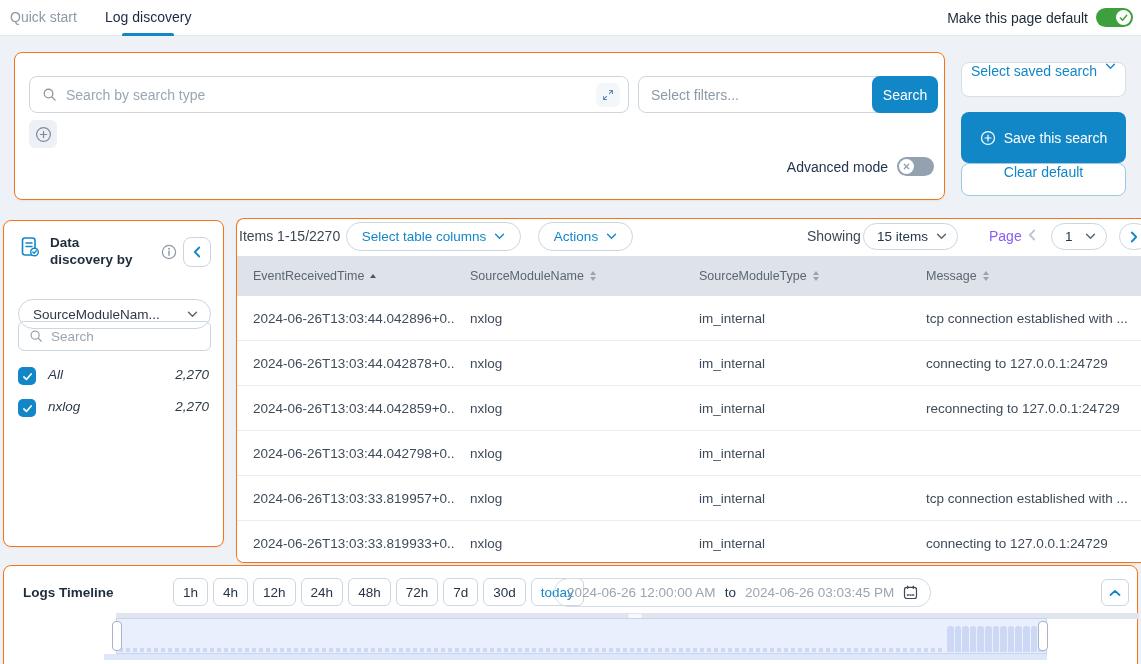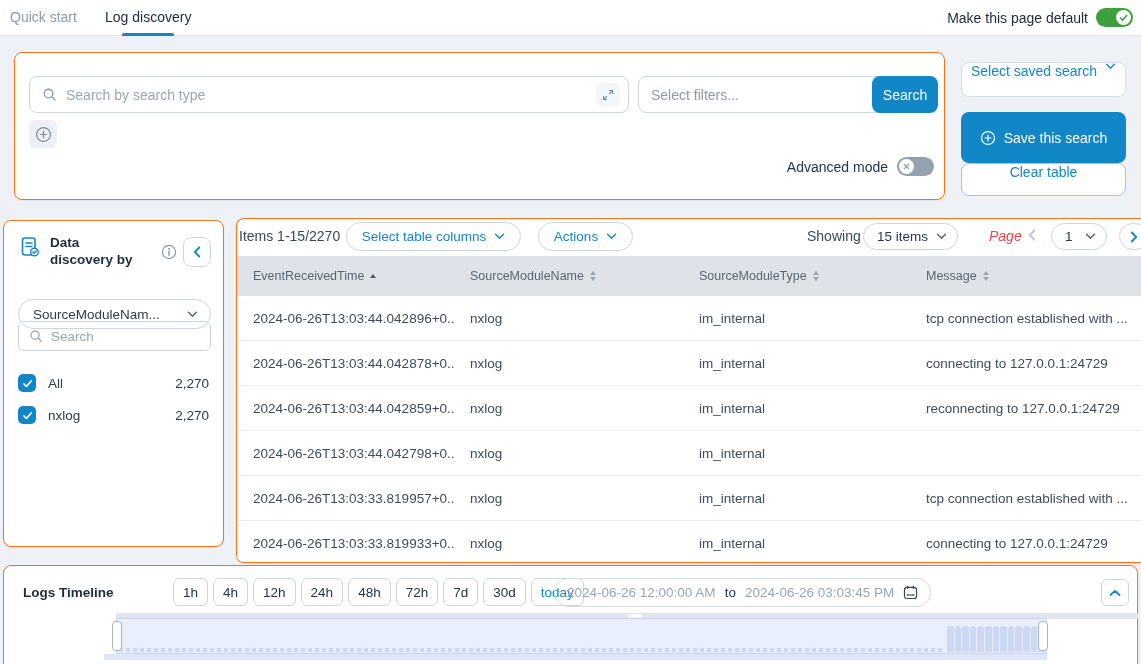--- a/index.html
+++ b/index.html
@@ -70,40 +70,40 @@
   .collapse-btn { width:28px; height:30px; border:1px solid #c9d6e2; border-radius:8px; background:#fff;
     color:#1287c8; display:flex; align-items:center; justify-content:center; cursor:pointer; }
   .sb-select { position:absolute; left:14px; top:58px; width:193px; height:30px; border:1px solid #ccd6df;
     border-radius:15px; display:flex; align-items:center; padding:0 12px 0 14px; color:#2c3a49; font-size:13.5px; cursor:pointer;margin-top:20px; }
   .sb-select .chev { margin-left:auto; color:#54626f; }
   .sb-search { position:absolute; left:14px; top:100px; width:193px; height:30px; border:1px solid #ccd6df;
     border-radius:6px; display:flex; align-items:center; padding:0 10px; color:#98a4b0; }
   .sb-search input { flex:1; width:60px; border:none; outline:none; font:inherit; font-size:13.5px; margin-left:8px; background:transparent; }
   .sb-search input::placeholder { color:#9aa6b2; }
   .sb-items { position:absolute; left:14px; top:146px; right:14px; }
-  .sb-item { display:flex; align-items:center; height:32px; cursor:pointer; }
+  .sb-item { display:flex; height:32px; cursor:pointer;font-style:italic; }
   .checkbox { width:18px; height:18px; border-radius:5px; background:#1287c8; color:#fff;
     display:flex; align-items:center; justify-content:center; flex:0 0 auto; }
   .sb-item-label { margin-left:12px; color:#2c3a49; font-size:13.5px; }
   .sb-item-count { margin-left:auto; color:#2c3a49; font-size:13.5px; }
 
   
   .table-card { left:236px; top:218px; width:905px; height:345px; border-radius:8px 0 0 8px; border-right:none; overflow:hidden; }
   .table-toolbar { position:relative; height:37px; }
   .items-label { position:absolute; left:2px; top:9px; color:#3b4754; }
   .pill-btn { position:absolute; top:3px; height:29px; background:#fff; border:1px solid #c9d6e2; border-radius:15px;
     color:#1287c8; font:inherit; font-size:13.5px; cursor:pointer; display:flex; align-items:center; justify-content:center; gap:8px; }
   .cols-btn { left:109px; width:175px; }
   .actions-btn { left:301px; width:95px; }
   .showing-label { position:absolute; left:570px; top:9px; color:#3b4754; }
   .pill-select { position:absolute; top:4px; height:27px; background:#fff; border:1px solid #c9d6e2; border-radius:14px;
     color:#24364d; font-size:13.5px; cursor:pointer; display:flex; align-items:center; padding:0 10px 0 13px; }
   .pill-select .chev { margin-left:auto; color:#54626f; }
   .size-select { left:626px; width:95px; }
-  .page-label { position:absolute; left:752px; top:9px; color:#ef4444;font-style:italic; }
+  .page-label { position:absolute; left:752px; top:9px; color:#8b5cf6; }
   .page-prev { position:absolute; left:791px; top:10px; color:#bcc6d0; cursor:default; }
   .page-select { left:814px; width:56px; }
   .page-next { position:absolute; left:882px; top:4px; width:30px; height:27px; background:#fff;
     border:1px solid #c9d6e2; border-radius:14px; color:#1287c8; display:flex; align-items:center; justify-content:center; cursor:pointer; }
 
   .thead { display:flex; height:40px; background:#dee3e9; align-items:center; }
   .th { display:flex; align-items:center; gap:6px; padding-left:16px; color:#5a6673; font-size:12.5px; cursor:pointer; }
   .c0 { width:217px; } .c1 { width:229px; } .c2 { width:227px; } .c3 { flex:1; }
   .arr-up { width:0; height:0; border-left:3.5px solid transparent; border-right:3.5px solid transparent; border-bottom:4.5px solid #9aa4ae; }
   .arr-down { width:0; height:0; border-left:3.5px solid transparent; border-right:3.5px solid transparent; border-top:4.5px solid #9aa4ae; }
@@ -221,21 +221,21 @@
     <button class="btn-primary save-btn">
       <span>
         <svg width="16" height="16" viewBox="0 0 18 18">
             <circle cx="9" cy="9" r="7.3" fill="none" stroke="currentColor" stroke-width="1.4"></circle>
             <line x1="9" y1="5.7" x2="9" y2="12.3" stroke="currentColor" stroke-width="1.4" stroke-linecap="round"></line>
             <line x1="5.7" y1="9" x2="12.3" y2="9" stroke="currentColor" stroke-width="1.4" stroke-linecap="round"></line>
           </svg>
       </span>
       <span>Save this search</span>
     </button>
-    <button class="btn-outline clear-btn">Clear table</button>
+    <button class="btn-outline clear-btn">Clear default</button>
   </div>
 
   <div class="card sidebar-card">
     <div class="sb-head">
       <span style="color:#1287c8;">
         <svg width="24" height="24" viewBox="0 0 24 24">
             <rect x="4.5" y="3" width="12.5" height="17" rx="2.5" fill="none" stroke="currentColor" stroke-width="1.6"></rect>
             <line x1="8" y1="8" x2="14" y2="8" stroke="currentColor" stroke-width="1.5" stroke-linecap="round"></line>
             <line x1="8" y1="11.5" x2="14" y2="11.5" stroke="currentColor" stroke-width="1.5" stroke-linecap="round"></line>
             <circle cx="16.5" cy="17" r="3.8" fill="#fff" stroke="currentColor" stroke-width="1.4"></circle>

